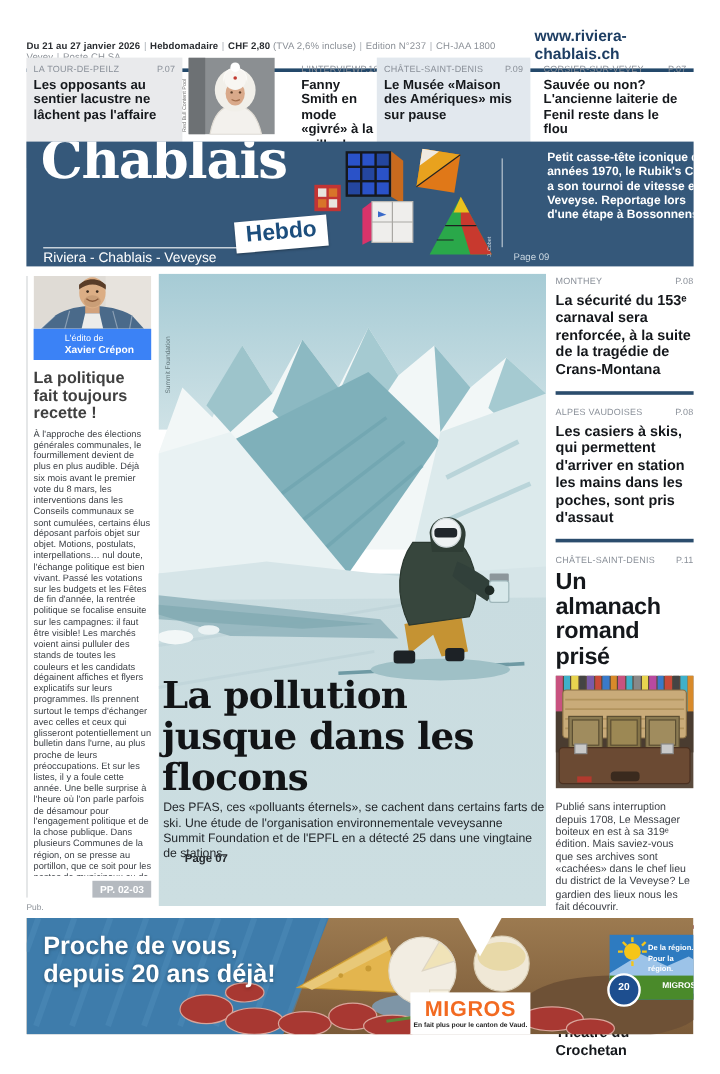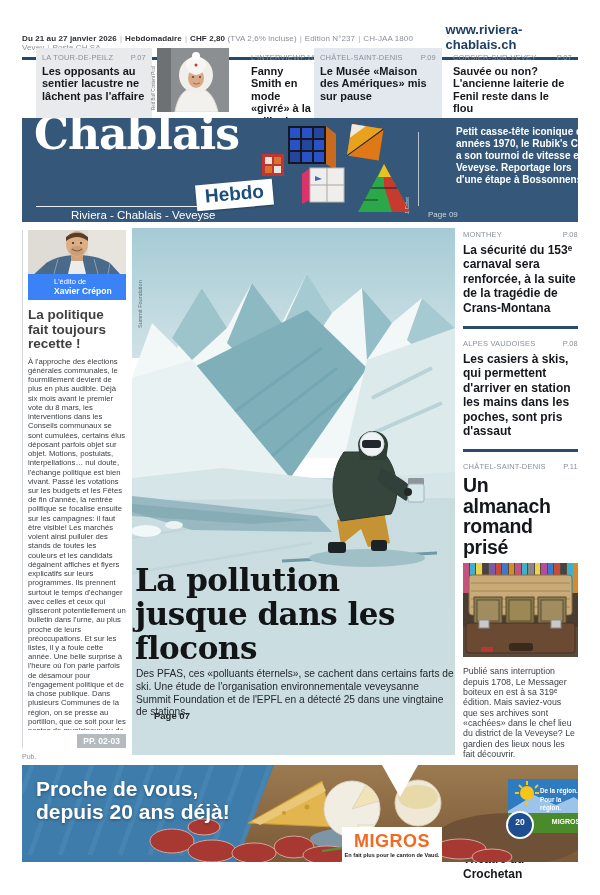--- a/index.html
+++ b/index.html
@@ -10,36 +10,36 @@
           justify-content:space-between;border-bottom:3px solid #24496b;padding-bottom:5px;}
   .tb-left{font-size:8px;color:#5a5f66;letter-spacing:.1px;}
   .tb-left b{color:#2a2d31;}
   .tb-left .lite{color:#8b9097;}
   .tb-sep{color:#aab0b6;margin:0 3px;}
   .tb-site{font-size:13px;font-weight:bold;color:#1e3e63;}
   
   .teasers{position:absolute;left:22px;top:48px;width:556px;height:64px;display:grid;
            grid-template-columns:130px 152px 128px 131px;gap:5px;}
   .tease{padding:5px 6px;box-sizing:border-box;}
-  .tease.gray{background:#e9eaec;margin-left:14px;}
+  .tease.gray{background:#e9eaec;}
   .tease.blue{background:#e2e8ee;}
   .kickrow{display:flex;justify-content:space-between;font-size:7.5px;color:#8a9099;
            letter-spacing:.2px;margin-bottom:3px;}
   .tease h3{margin:0;font-size:11px;line-height:1.13;color:#15181c;}
   .tease.photo{display:flex;gap:22px;padding:0;}
   .tease-img{position:relative;width:72px;height:64px;flex:none;}
   .tease-txt{padding-top:5px;}
   .vcredit{position:absolute;left:-1px;bottom:2px;transform:rotate(-90deg);transform-origin:left bottom;
            font-size:4.5px;color:#777;white-space:nowrap;}
   
   .masthead{position:absolute;left:22px;top:118px;width:556px;height:104px;background:#35587a;overflow:hidden;}
   .mh-title{position:absolute;left:12px;top:-4px;font-family:"DejaVu Serif","Liberation Serif",serif;
             font-weight:bold;color:#fff;font-size:44px;line-height:.92;letter-spacing:-1px;}
   .mh-rule{position:absolute;left:14px;top:88px;width:196px;height:1px;background:#fff;opacity:.9;}
-  .mh-sub{position:absolute;left:14px;top:91px;color:#fff;font-size:11.5px;margin-left:35px;}
+  .mh-sub{position:absolute;left:14px;top:91px;color:#fff;font-size:11.5px;}
   .hebdo{position:absolute;left:174px;top:64px;background:#fff;color:#1c4e7d;font-weight:bold;
          font-size:19px;padding:1px 9px 3px;transform:rotate(-5deg);box-shadow:0 1px 2px rgba(0,0,0,.3);}
   .mh-cubes{position:absolute;left:238px;top:6px;}
   .mh-vline{position:absolute;left:396px;top:14px;width:1px;height:74px;background:#fff;opacity:.65;}
   .mh-credit{position:absolute;left:388px;bottom:8px;transform:rotate(-90deg);transform-origin:left bottom;
              font-size:4.5px;color:#c8d4de;white-space:nowrap;}
   .mh-text{position:absolute;left:406px;top:8px;width:144px;color:#fff;font-weight:bold;
            font-size:10px;line-height:1.2;margin-left:28px;}
   .mh-page{position:absolute;left:406px;top:92px;color:#c9d6e0;font-size:8px;}
   

